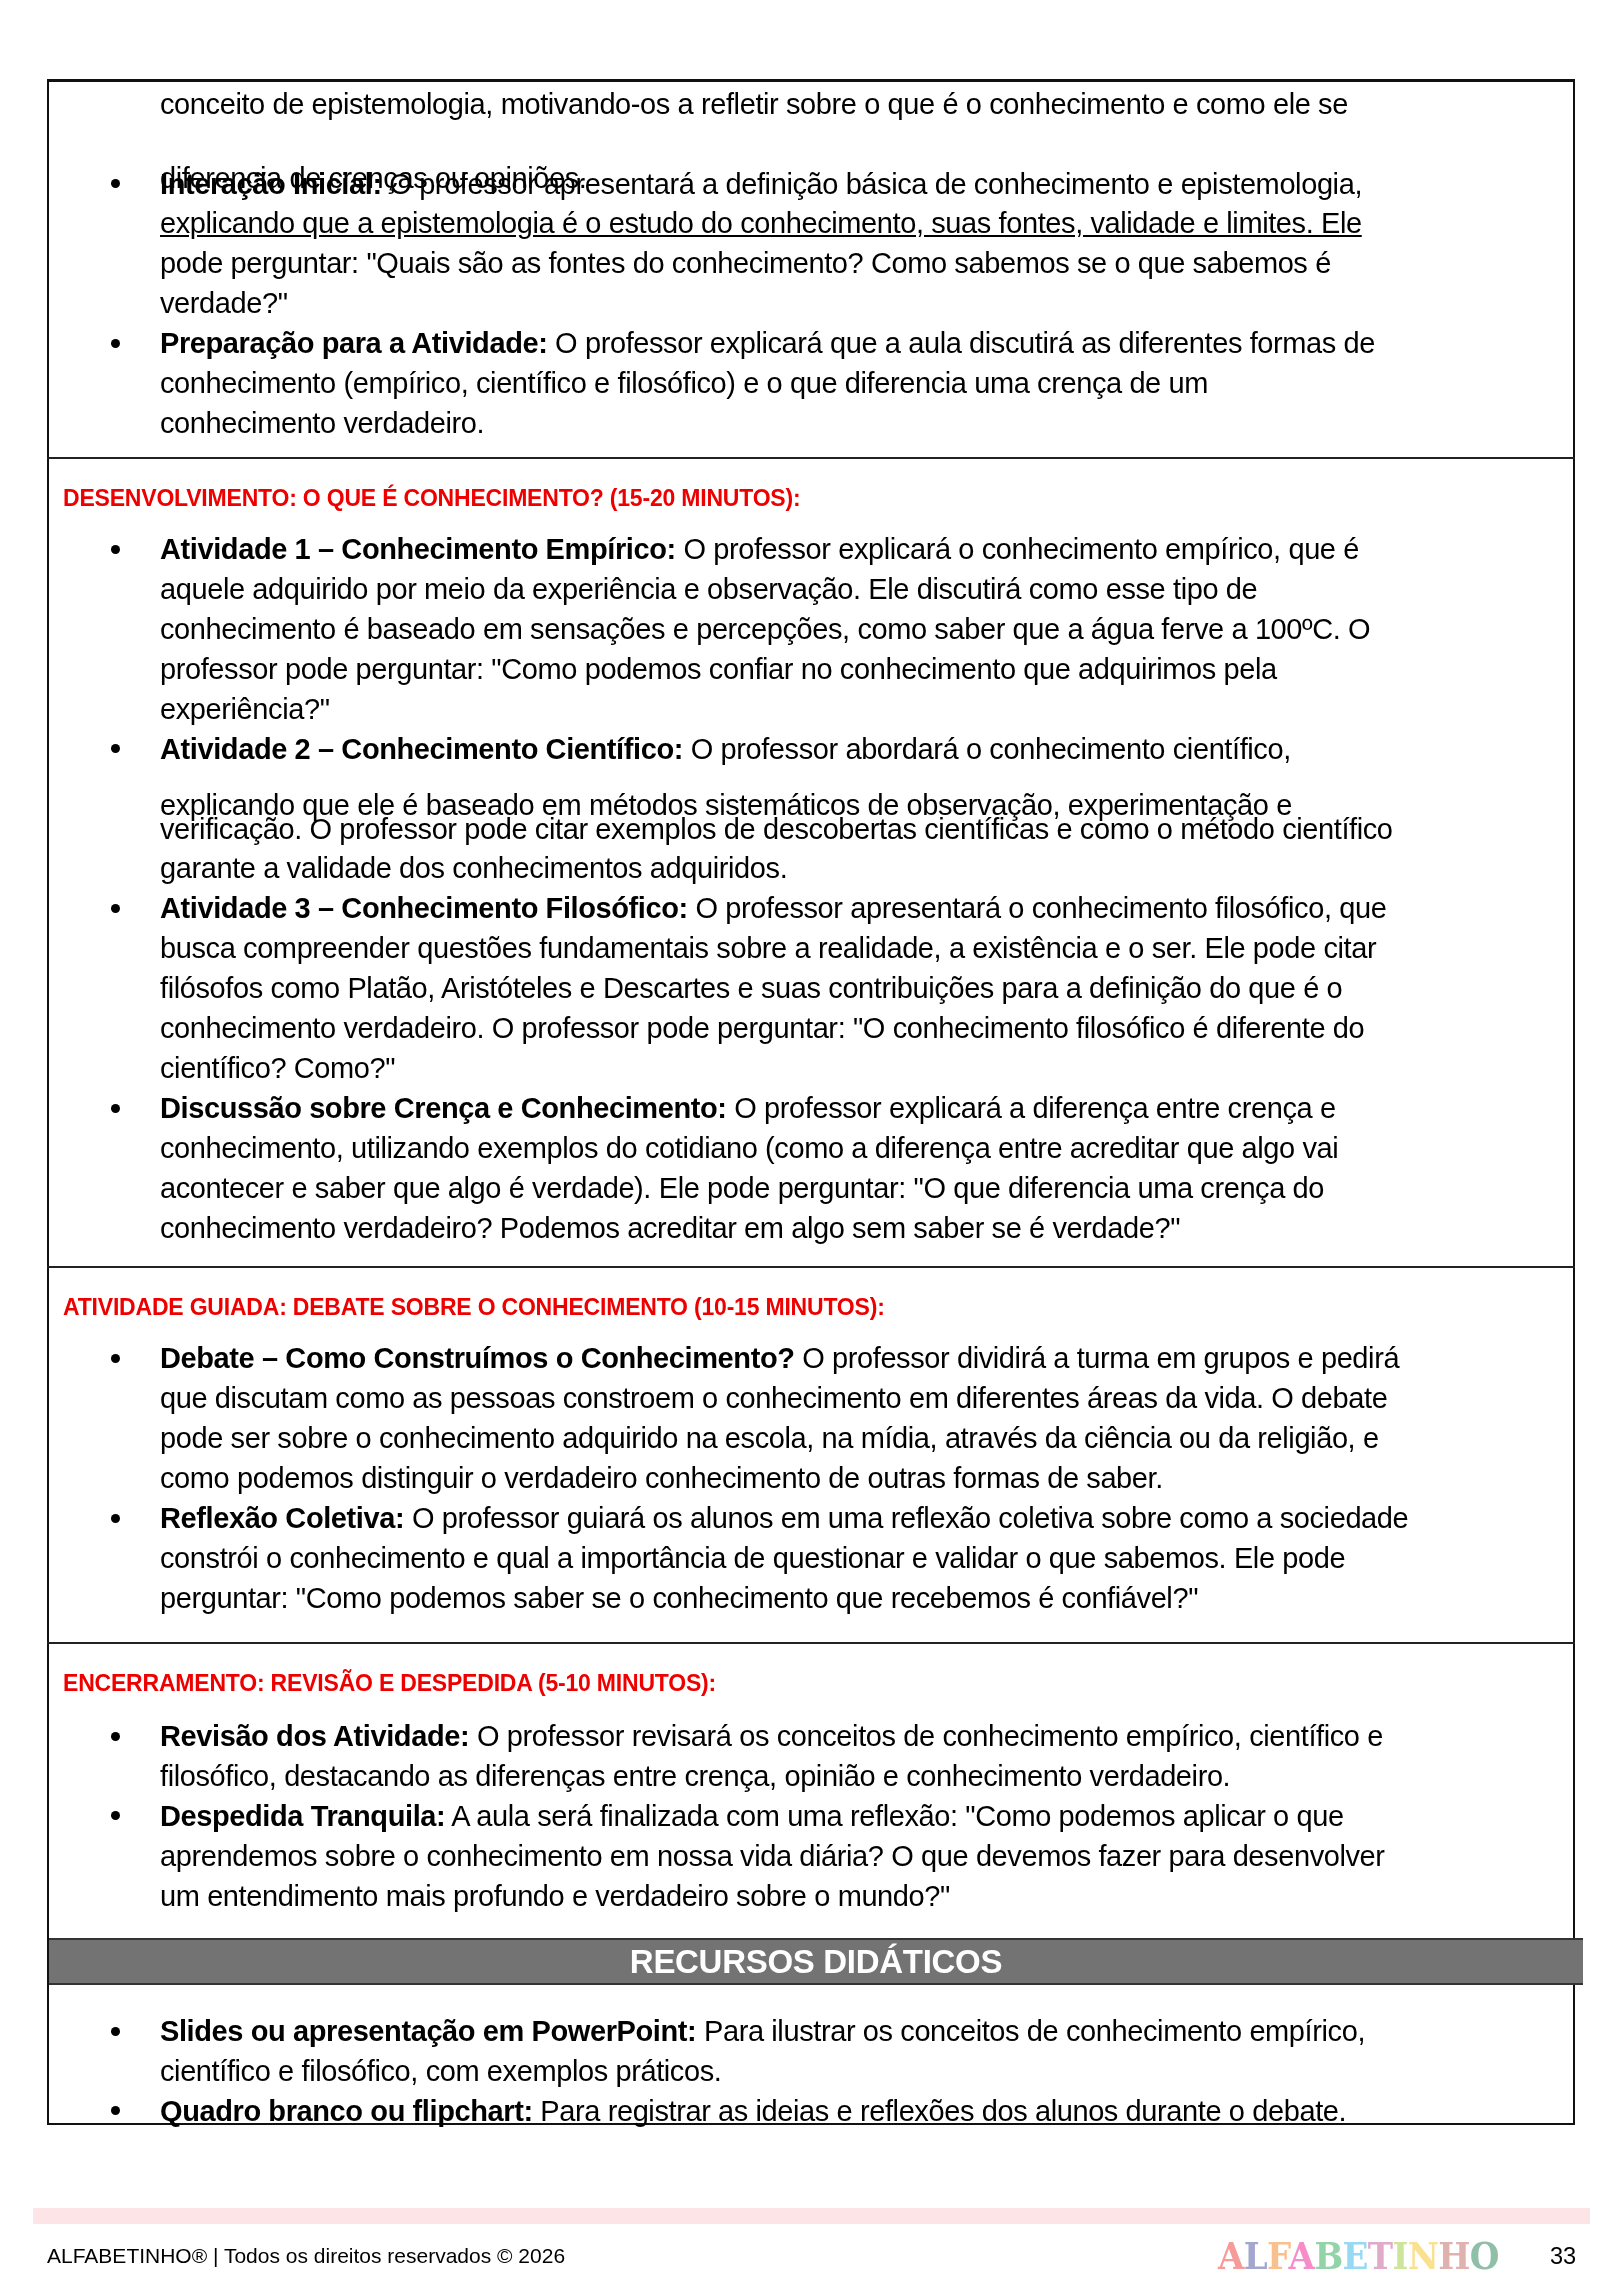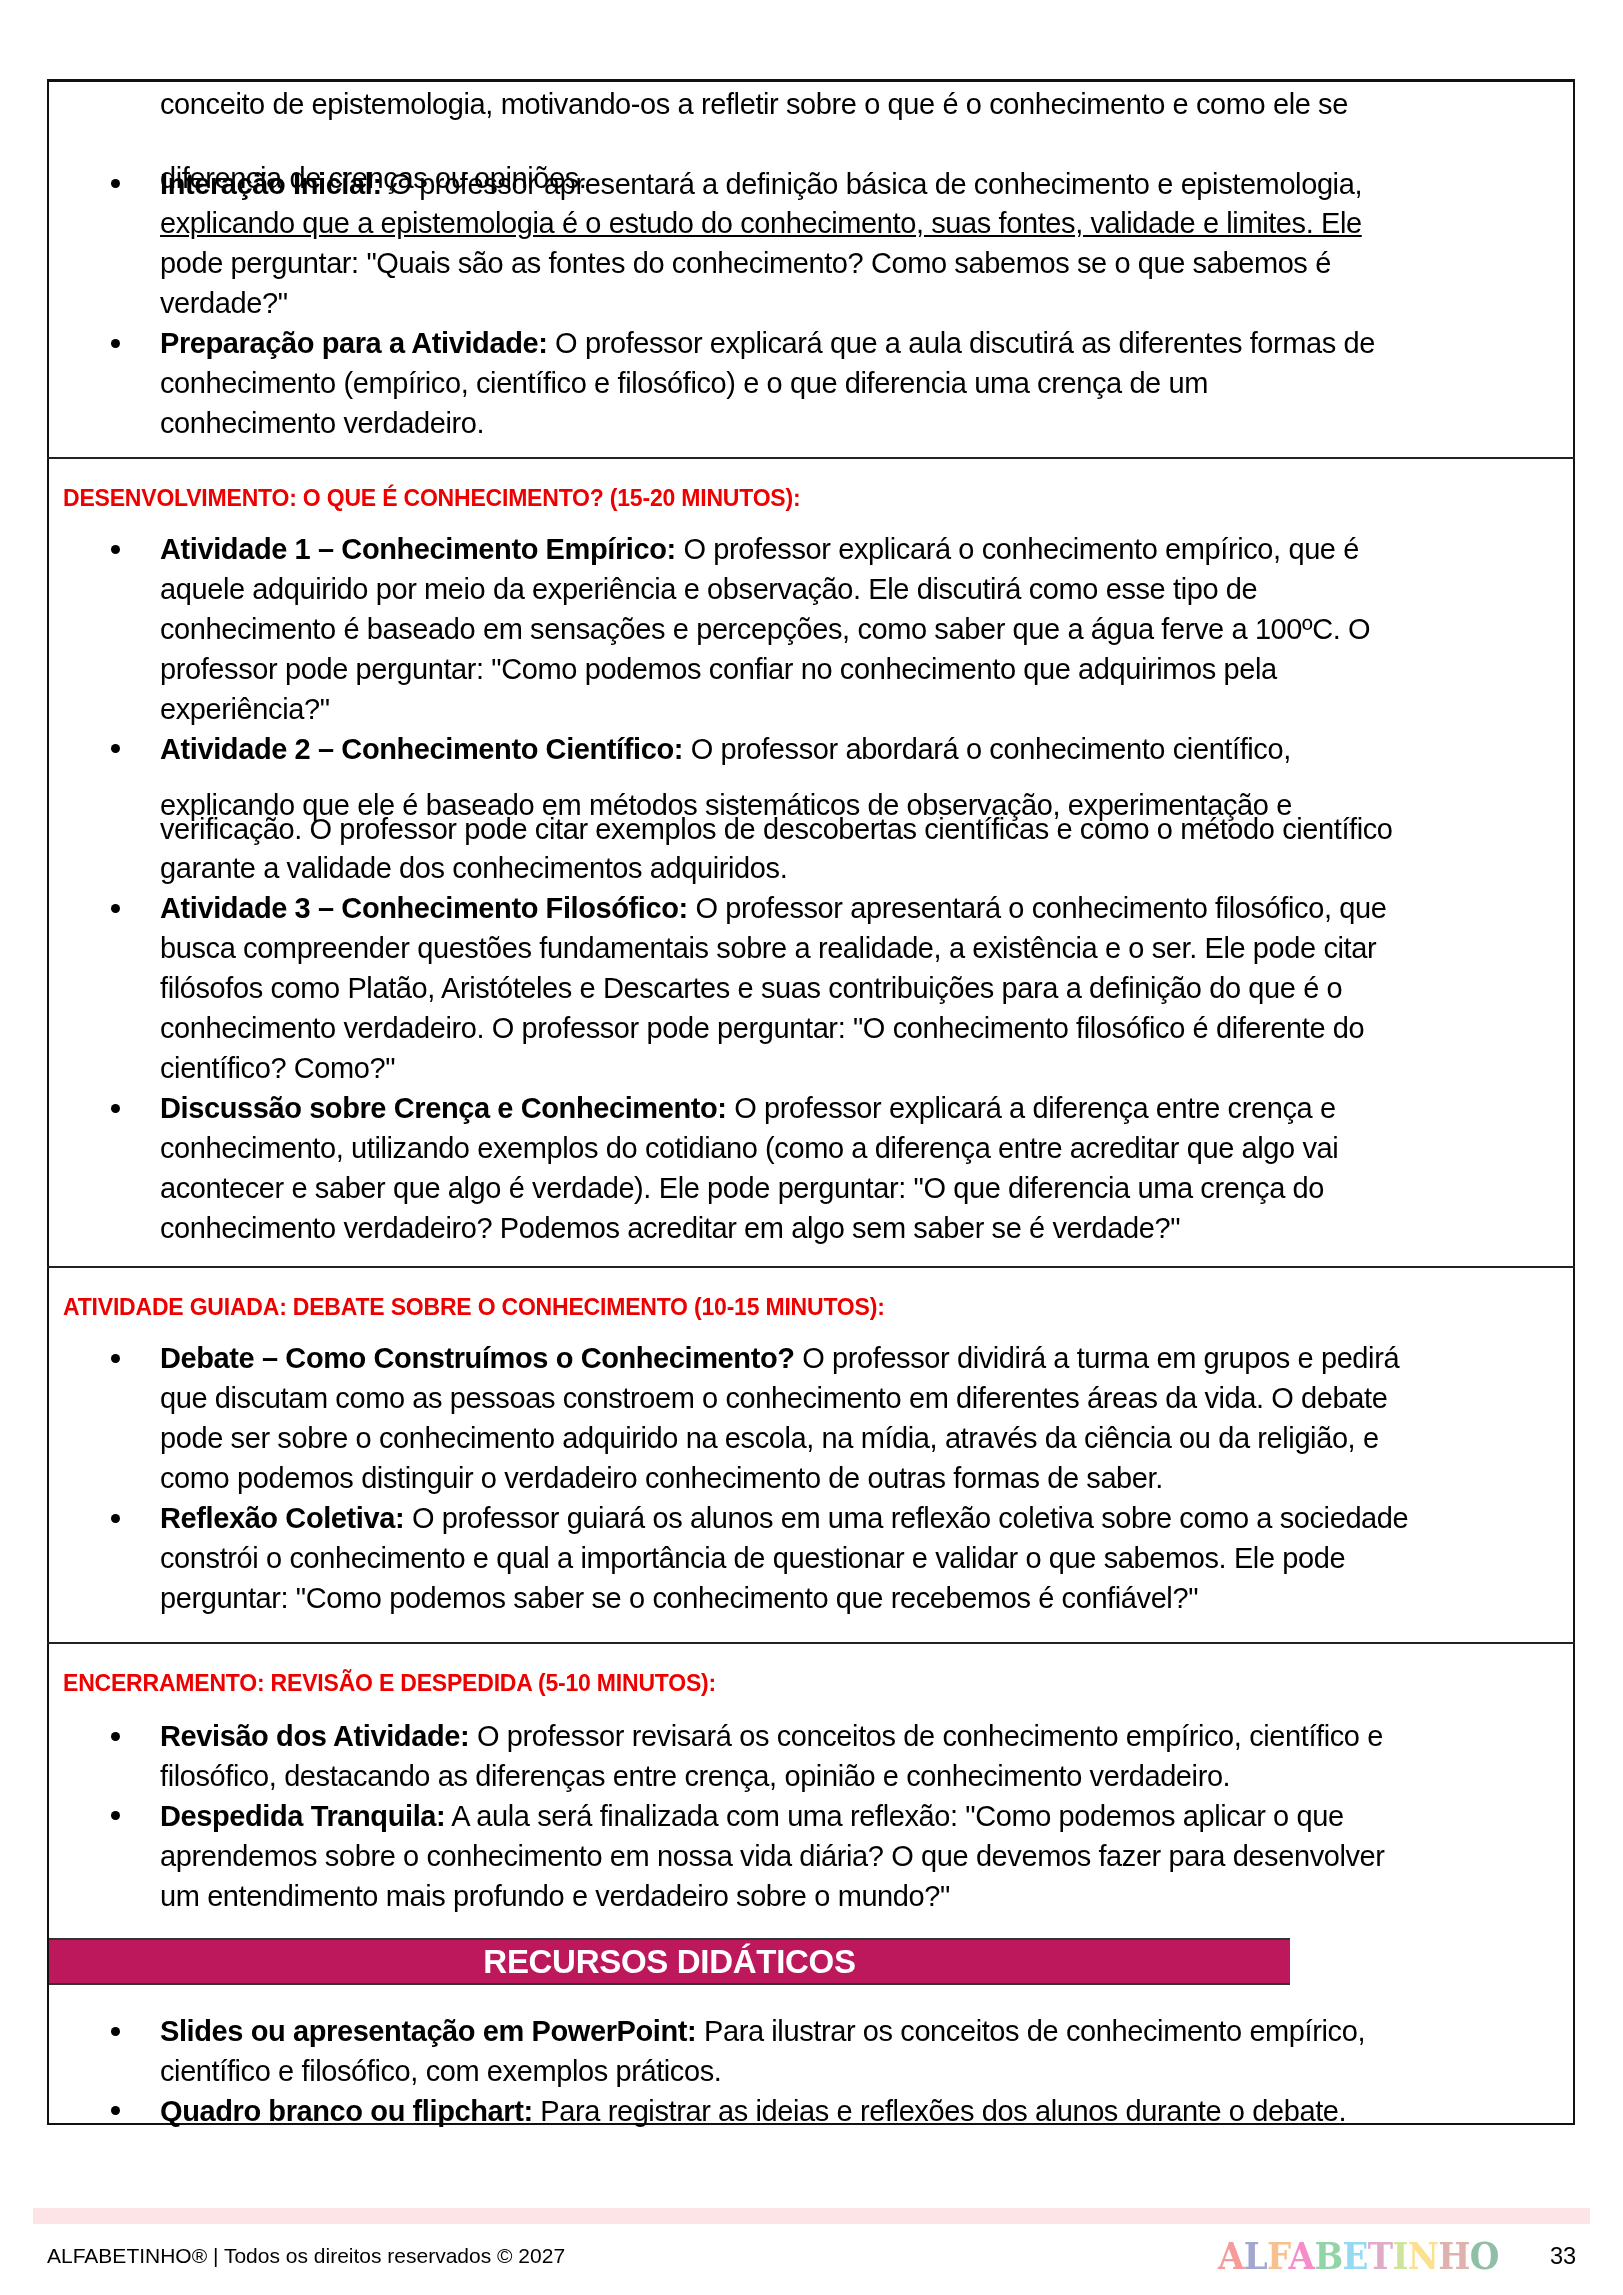--- a/index.html
+++ b/index.html
@@ -3,22 +3,22 @@
 <meta charset="utf-8">
 <style>
   html, body { margin: 0; padding: 0; background: #ffffff; }
   body { width: 1623px; height: 2295px; position: relative; overflow: hidden;
          font-family: "Liberation Sans", sans-serif; color: #000; }
   .table { position: absolute; left: 47px; top: 79px; width: 1528px; height: 2046px;
            border: 2px solid #111; border-top-width: 3.3px; border-bottom-width: 2.6px; box-sizing: border-box; }
   .divider { position: absolute; left: 47px; width: 1528px; height: 2px; background: #222; }
   .heading { position: absolute; left: 63px; font-weight: bold; color: #ee0000;
              font-size: 23px; line-height: 33px; white-space: nowrap; letter-spacing: -0.2px; }
-  .green-bar { position: absolute; left: 49px; top: 1938px; width: 1241px; height: 47px;
-               background: #be185d; border-top: 2px solid #333; border-bottom: 2px solid #333;
+  .green-bar { position: absolute; left: 49px; top: 1938px; width: 1534px; height: 47px;
+               background: #737373; border-top: 2px solid #333; border-bottom: 2px solid #333;
                box-sizing: border-box; display: flex; align-items: center; justify-content: center; }
   .green-bar span { color: #ffffff; font-weight: bold; font-size: 33px; letter-spacing: -0.3px; }
   .line { position: absolute; left: 160px; font-size: 29px; line-height: 40px; white-space: nowrap;
           letter-spacing: -0.4px; }
   .line b { font-weight: bold; }
   .bullet { position: absolute; left: 111px; width: 9.2px; height: 9.2px; border-radius: 50%; background: #000; }
   .pink-band { position: absolute; left: 33px; top: 2208px; width: 1557px; height: 15.7px; background: #fde4e6; }
   .footer-left { position: absolute; left: 47px; top: 2243px; font-size: 21px; line-height: 26px; white-space: nowrap; }
   .logo { position: absolute; left: 1218px; top: 2237px; font-family: "DejaVu Serif", serif; font-weight: bold;
           font-size: 37px; line-height: 39px; letter-spacing: -0.7px; white-space: nowrap; transform: scaleX(0.92); transform-origin: left center; }
@@ -91,16 +91,16 @@
     <div class="line" style="top: 1836px; text-align: center;"><span>aprendemos sobre o conhecimento em nossa vida diária? O que devemos fazer para desenvolver</span></div>
     <div class="line" style="top: 1876px;"><span>um entendimento mais profundo e verdadeiro sobre o mundo?"</span></div>
     <div class="bullet" style="top: 2027px;"></div>
     <div class="line" style="top: 2011px;"><b>Slides ou apresentação em PowerPoint:</b><span> Para ilustrar os conceitos de conhecimento empírico,</span></div>
     <div class="line" style="top: 2051px;"><span>científico e filosófico, com exemplos práticos.</span></div>
     <div class="bullet" style="top: 2106px;"></div>
     <div class="line" style="top: 2091px;"><b>Quadro branco ou flipchart:</b><span> Para registrar as ideias e reflexões dos alunos durante o debate.</span></div>
   </div>
 
 <div class="pink-band"></div>
-<div class="footer-left">ALFABETINHO® | Todos os direitos reservados © 2027</div>
+<div class="footer-left">ALFABETINHO® | Todos os direitos reservados © 2026</div>
 <div class="logo" id="logo"><span style="color: rgb(247, 154, 154);">A</span><span style="color: rgb(163, 167, 207);">L</span><span style="color: rgb(248, 192, 142);">F</span><span style="color: rgb(246, 141, 200);">A</span><span style="color: rgb(147, 211, 168);">B</span><span style="color: rgb(149, 217, 242);">E</span><span style="color: rgb(224, 170, 201);">T</span><span style="color: rgb(205, 229, 154);">I</span><span style="color: rgb(251, 224, 143);">N</span><span style="color: rgb(223, 178, 176);">H</span><span style="color: rgb(143, 191, 167);">O</span></div>
 <div class="page-num">33</div>
 
 
 </body></html>

